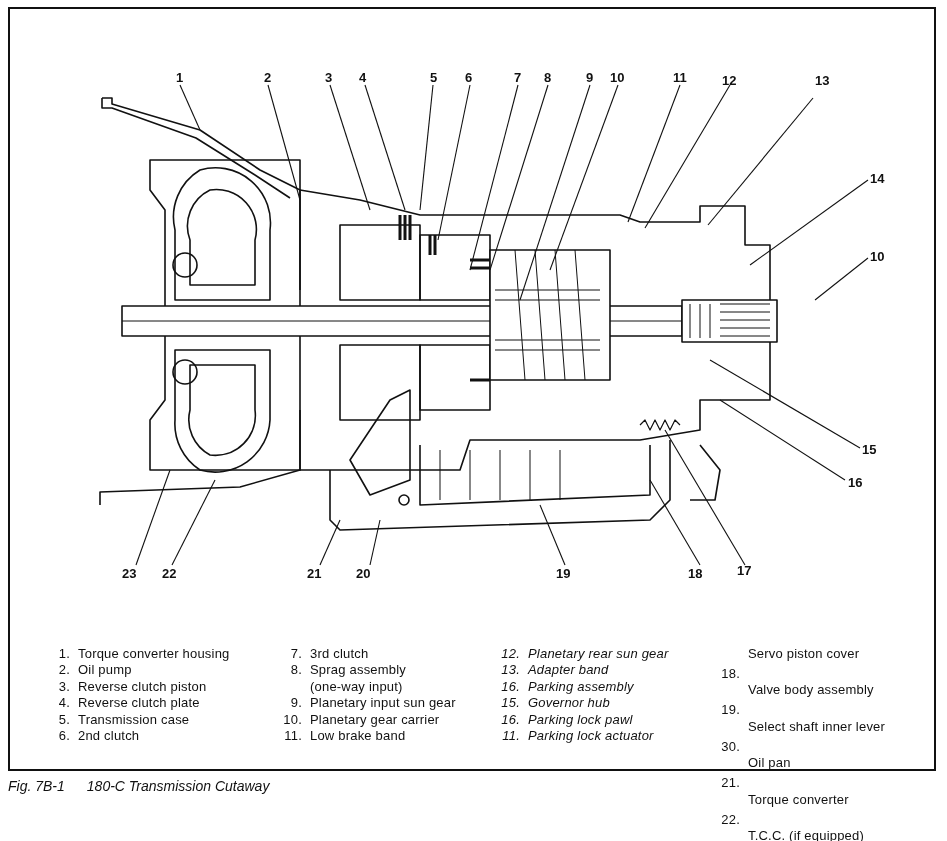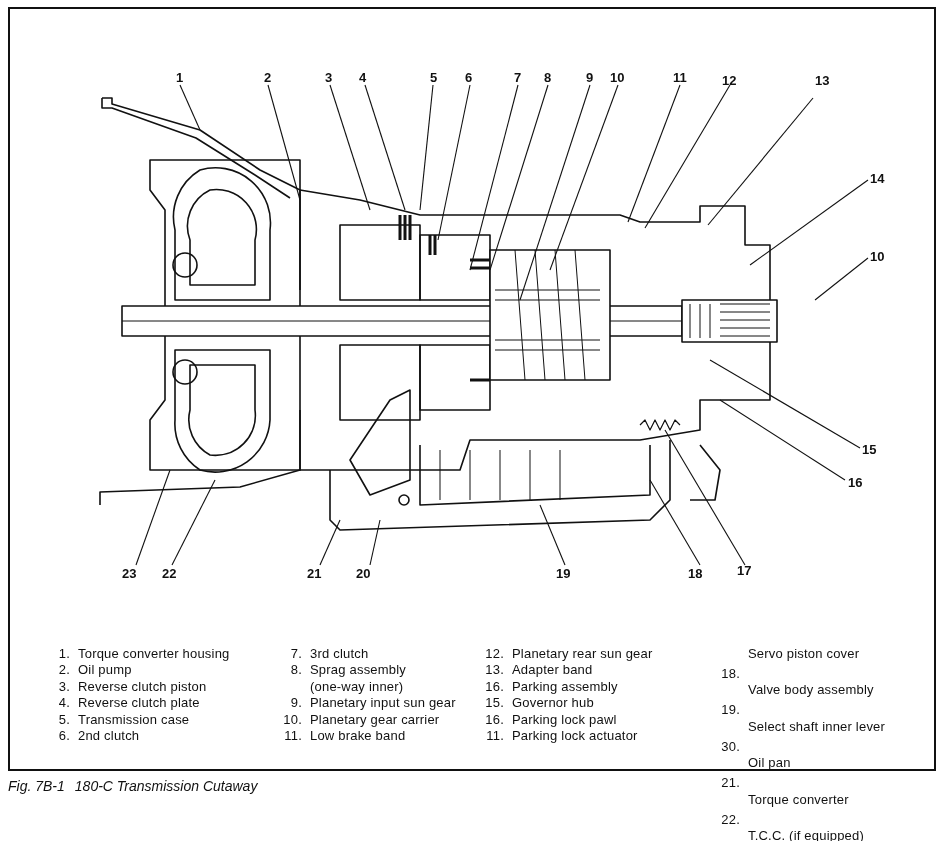--- a/index.html
+++ b/index.html
@@ -6,24 +6,24 @@
   body { width:947px; height:841px; position:relative; overflow:hidden; font-family:"Liberation Sans", sans-serif; color:#111; }
   .frame { position:absolute; left:8px; top:7px; width:928px; height:764px; border:2px solid #111; box-sizing:border-box; }
   .drawing { position:absolute; left:0; top:0; width:947px; height:600px; }
   .callout { font-family:"Liberation Sans", sans-serif; font-size:13px; font-weight:bold; fill:#111; }
   .legend { position:absolute; top:646px; font-size:13px; line-height:16.4px; letter-spacing:0.2px; }
   .legend .row { display:flex; white-space:nowrap; }
   .legend .num { display:inline-block; text-align:right; padding-right:8px; }
   .legend .indent { display:inline-block; }
   #col1 { left:48px; } #col1 .num { width:22px; }
   #col2 { left:270px; } #col2 .num { width:32px; } #col2 .indent{width:40px;}
-  #col3 { left:476px; } #col3 .num { width:28px; }
+  #col3 { left:492px;font-style:italic; } #col3 .num { width:28px; }
   #col4 { left:712px; } #col4 .num { width:28px;margin-top:20px; }
   .caption { position:absolute; left:8px; top:778px; font-size:14px; font-style:italic; }
-  .caption .fig { margin-right:10px; }
+  .caption .fig { margin-right:22px; }
 </style>
 </head>
 <body>
 
 <div class="frame"></div>
 
 <svg class="drawing" viewBox="0 0 947 600" xmlns="http://www.w3.org/2000/svg">
   <g fill="none" stroke="#111" stroke-width="1.6" stroke-linejoin="round">
 
     <path d="M102 98 L112 98 L112 104 L200 130 L260 170 L300 190 L300 290 M102 98 L102 108 L112 108 L196 138 L255 175 L290 198"></path>
@@ -178,21 +178,21 @@
     <div class="row">
       <span class="num">7.</span>
       <span>3rd clutch</span>
     </div>
     <div class="row">
       <span class="num">8.</span>
       <span>Sprag assembly</span>
     </div>
     <div class="row">
       <span class="indent"></span>
-      <span>(one-way inner)</span>
+      <span>(one-way input)</span>
     </div>
     <div class="row">
       <span class="num">9.</span>
       <span>Planetary input sun gear</span>
     </div>
     <div class="row">
       <span class="num">10.</span>
       <span>Planetary gear carrier</span>
     </div>
     <div class="row">

